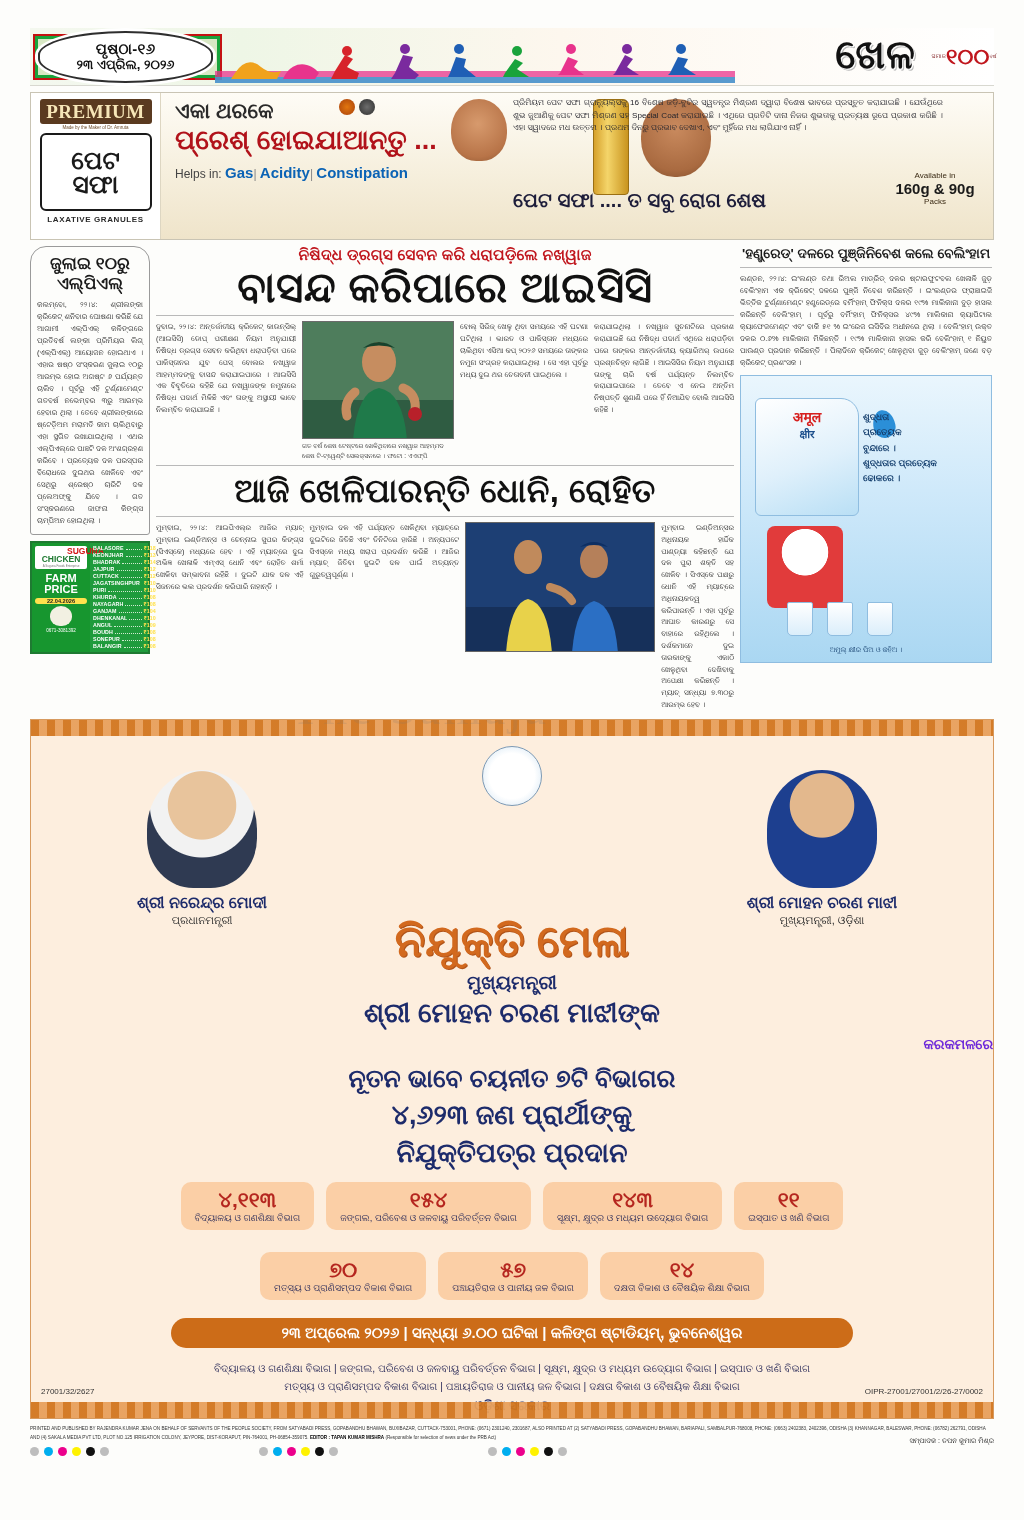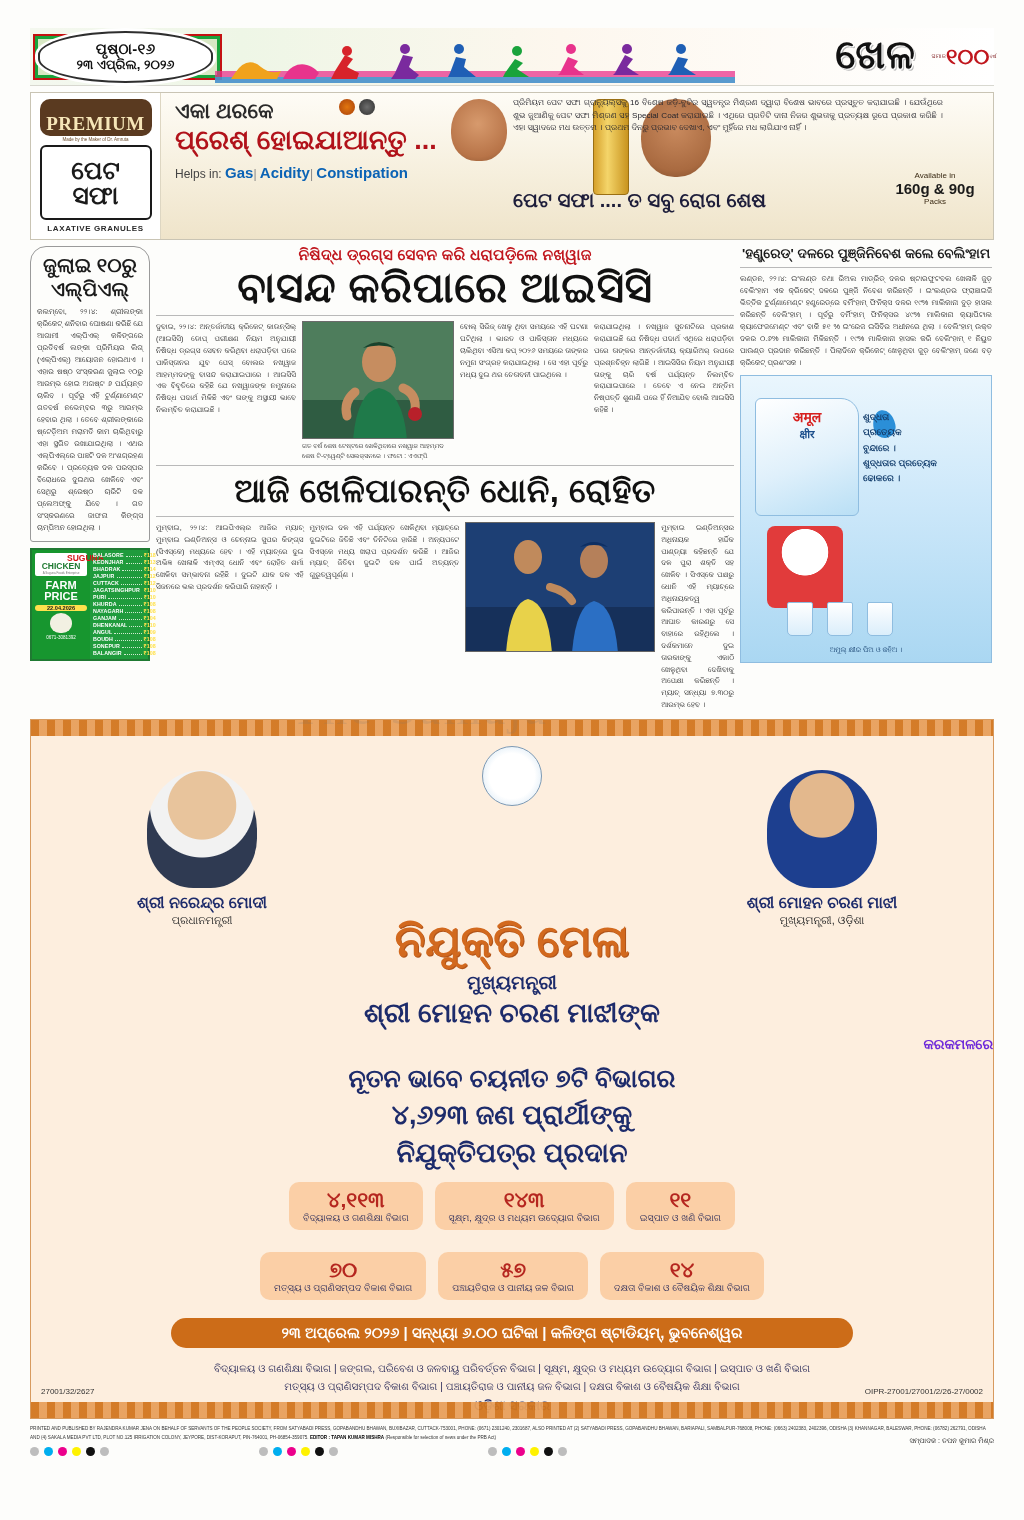--- a/index.html
+++ b/index.html
@@ -73,22 +73,22 @@
   }
   .pack-panel {
     width: 130px; background: #ffffff;
     border-right: 1px solid #ddd6c2;
     display: flex; flex-direction: column; align-items: center;
     padding: 6px 4px;
   }
   .pk-premium {
     width: 112px; background:#5a3a20; color:#f6e6b8;
     font-size: 19px; font-weight: bold; text-align:center;
-    letter-spacing: .5px; padding: 14px 0 1px;
-    border-radius: 10px;
+    letter-spacing: .5px; padding: 2px 0 1px;
+    border-radius: 3px;
     font-family: "Liberation Serif", serif;
   }
   .pk-sub { font-size: 4.5px; color: #6b4a2a; margin-top:1px;}
   .pk-box {
     margin-top: 3px; width: 112px; height: 78px;
     border: 2px solid #1a1a1a; border-radius: 6px;
     background: #fff;
     display:flex; flex-direction:column; align-items:center; justify-content:center;
     line-height:.98;
   }
@@ -143,21 +143,21 @@
   .news-wrap { margin-top: 6px; display: flex; gap: 6px; }
   .col-left { width: 120px; }
   .col-mid  { width: 578px; }
   .col-right{ width: 252px; }
 
   .sidebar-box {
     border: 1px solid #9a9a9a; border-radius: 16px 16px 3px 3px;
     padding: 7px 6px;
   }
   .sb-title {
-    text-align:center; font-size: 20px; font-weight:bold;
+    text-align:center; font-size: 17px; font-weight:bold;
     color:#1a1a1a; line-height:1.18;
   }
   .sb-text {
     margin-top: 5px; font-size: 7.4px; line-height:1.62;
     text-align: justify; color:#2b2b2b;
   }
   .kicker {
     text-align:center; font-size: 15.5px; font-weight: bold;
     color:#c0161d; letter-spacing:.2px;
   }
@@ -637,20 +637,24 @@
     <div class="gov-l1">ନୂତନ ଭାବେ ଚୟନୀତ ୭ଟି ବିଭାଗର</div>
     <div class="gov-l2">୪,୬୨୩ ଜଣ ପ୍ରାର୍ଥୀଙ୍କୁ</div>
     <div class="gov-l3">ନିଯୁକ୍ତିପତ୍ର ପ୍ରଦାନ</div>
 
     <div class="stat-row r1">
       <div class="stat-card">
         <div class="num">୪,୧୧୩</div>
         <div class="lbl">ବିଦ୍ୟାଳୟ ଓ ଗଣଶିକ୍ଷା ବିଭାଗ</div>
       </div>
       <div class="stat-card">
+        <div class="num">୧୫୪</div>
+        <div class="lbl">ଜଙ୍ଗଲ, ପରିବେଶ ଓ ଜଳବାୟୁ ପରିବର୍ତ୍ତନ ବିଭାଗ</div>
+      </div>
+      <div class="stat-card">
         <div class="num">୧୪୩</div>
         <div class="lbl">ସୂକ୍ଷ୍ମ, କ୍ଷୁଦ୍ର ଓ ମଧ୍ୟମ ଉଦ୍ୟୋଗ ବିଭାଗ</div>
       </div>
       <div class="stat-card">
         <div class="num">୧୧</div>
         <div class="lbl">ଇସ୍ପାତ ଓ ଖଣି ବିଭାଗ</div>
       </div>
     </div>
 
     <div class="stat-row r2">

